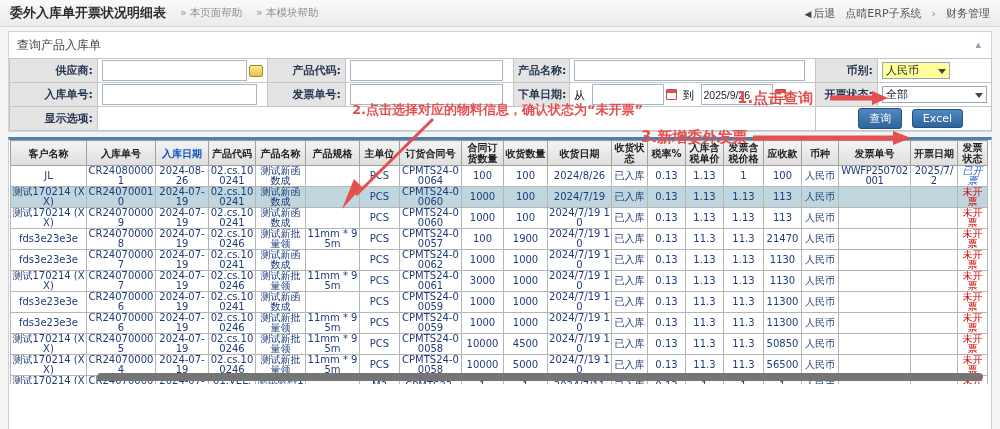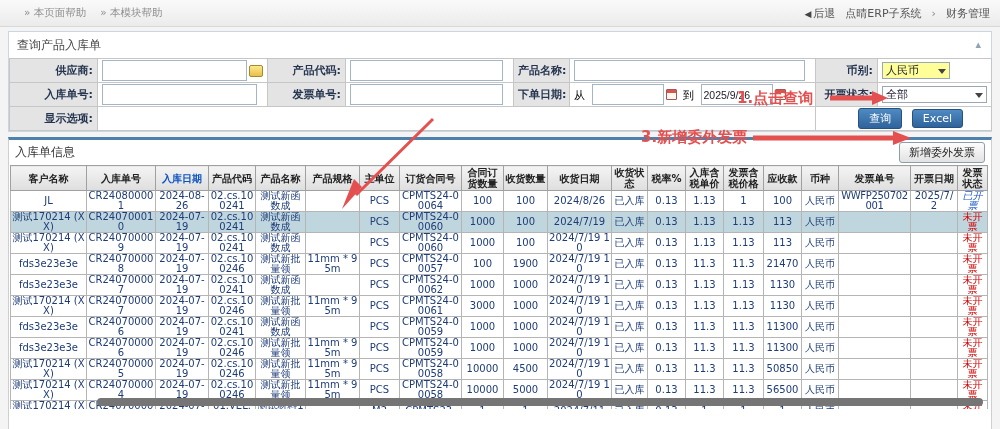--- a/index.html
+++ b/index.html
@@ -74,20 +74,21 @@
 
   
   .annos { position:absolute; left:0; top:0; width:872px; height:429px; pointer-events:none; z-index:50;text-decoration:underline; }
   .anno { position:absolute; color:#e4504f; font-weight:600; white-space:nowrap; }
   .annos svg { position:absolute; overflow:visible; }
 </style>
 </head>
 <body>
 
 <div class="topbar">
+  <span class="page-title">委外入库单开票状况明细表</span>
   <a class="help-link">» 本页面帮助</a>
   <a class="help-link">» 本模块帮助</a>
   <div class="crumbs">
     <a><span class="back-arrow">◀</span><span>后退</span></a>
     <a>点晴ERP子系统</a>
     <span class="crumb-sep">›</span>
     <a>财务管理</a>
   </div>
 </div>
 
@@ -154,24 +155,20 @@
       <td class="fld btns" colspan="2">
         <button class="blue-btn">查询</button>
         <button class="blue-btn">Excel</button>
       </td>
     </tr>
   </tbody>
     </table>
 </div>
 
 <div class="grid-panel">
-  <div class="grid-head">
-    <span class="section-title">入库单信息</span>
-    <button class="gray-btn">新增委外发票</button>
-  </div>
   <div class="table-wrap">
     <table class="grid">
       <colgroup id="cg">
           <col style="width: 76px;">
           <col style="width: 69px;">
           <col style="width: 53px;">
           <col style="width: 47px;">
           <col style="width: 50px;">
           <col style="width: 54px;">
           <col style="width: 40px;">
@@ -463,20 +460,21 @@
     </div>
   </div>
 </div>
 
 <div class="annos">
   <div class="anno" style="left:737px; top:89px; font-size:15px;">1.点击查询</div>
   <svg style="left:830px; top:91px;" width="58" height="14">
     <line x1="0" y1="7" x2="42" y2="7" stroke="#e4504f" stroke-width="5"></line>
       <polygon points="42,0 58,7 42,14" fill="#e4504f"></polygon>
   </svg>
+  <div class="anno" style="left:352px; top:101px; font-size:13px;">2.点击选择对应的物料信息，确认状态为“未开票”</div>
   <svg style="left:338px; top:117px;" width="105" height="95">
     <line x1="95" y1="2" x2="18" y2="78" stroke="#e4504f" stroke-width="3"></line>
       <polygon points="24,70 4,92 16,62" fill="#e4504f"></polygon>
   </svg>
   <div class="anno" style="left:641px; top:128px; font-size:15px;">3.新增委外发票</div>
   <svg style="left:753px; top:131px;" width="158" height="14">
     <line x1="0" y1="7" x2="140" y2="7" stroke="#e4504f" stroke-width="5"></line>
       <polygon points="140,0 158,7 140,14" fill="#e4504f"></polygon>
   </svg>
 </div>

